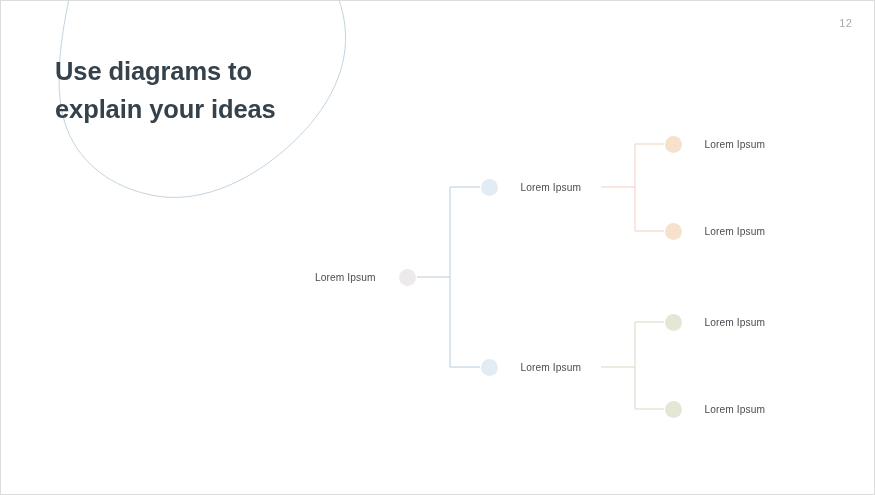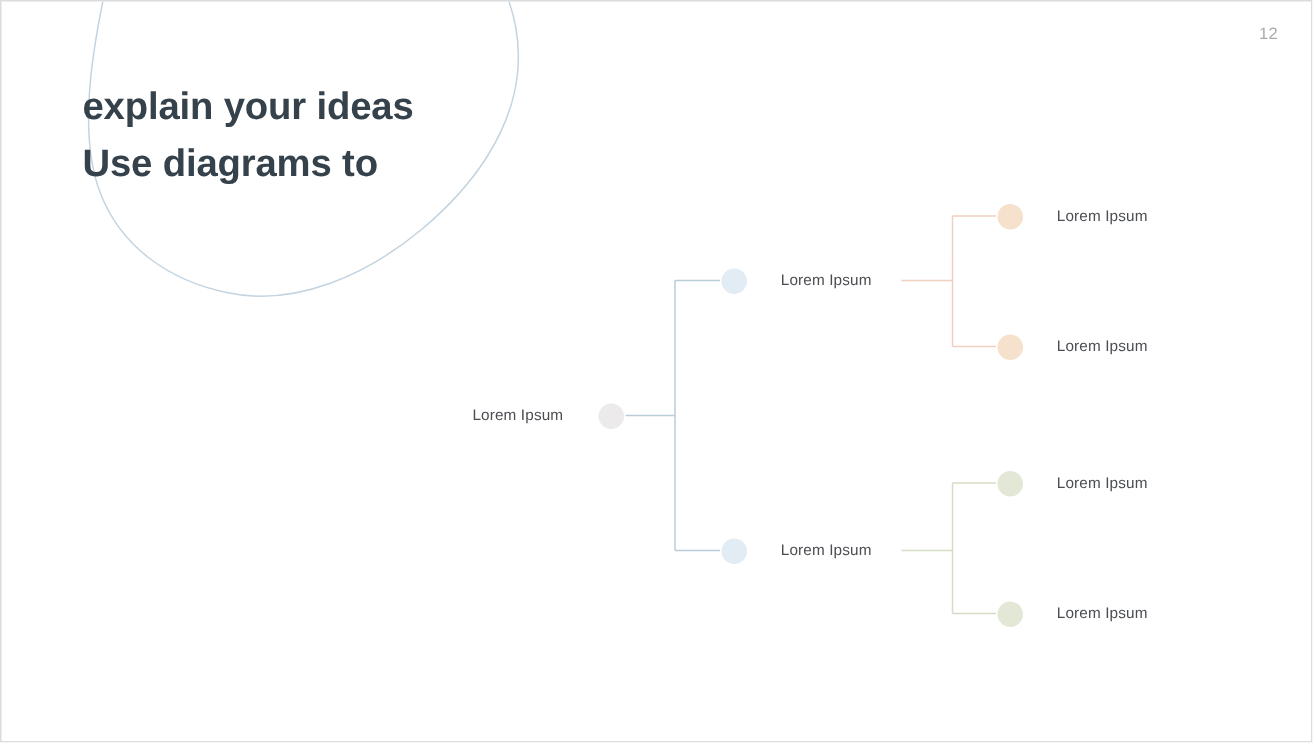--- a/index.html
+++ b/index.html
@@ -84,22 +84,22 @@
              C 58,40 52,92 66,128
              C 80,164 112,186 150,194
              C 196,204 244,182 280,152
              C 316,122 340,86 344,48
              C 348,8 330,-30 300,-54" fill="none" stroke="#c3d4e0" stroke-width="1"></path>
   </svg>
 
   <div id="page-number" style="color: rgb(169, 170, 173);">12</div>
 
   <div id="title" style="color: rgb(53, 66, 76);">
+    <div>Use diagrams to</div>
     <div>explain your ideas</div>
-    <div>Use diagrams to</div>
   </div>
 
   <svg id="diagram-lines" style="position:absolute;left:0;top:0;width:875px;height:495px;" viewBox="0 0 875 495" xmlns="http://www.w3.org/2000/svg">
 
     <line x1="416" y1="276" x2="449" y2="276" stroke="#b9ccd9" stroke-width="1"></line>
     <line x1="449" y1="186" x2="449" y2="366" stroke="#b9ccd9" stroke-width="1"></line>
     <line x1="449" y1="186" x2="479" y2="186" stroke="#b9ccd9" stroke-width="1"></line>
     <line x1="449" y1="366" x2="479" y2="366" stroke="#b9ccd9" stroke-width="1"></line>
 
     <line x1="600" y1="186" x2="634" y2="186" stroke="#f0cfc0" stroke-width="1"></line>

